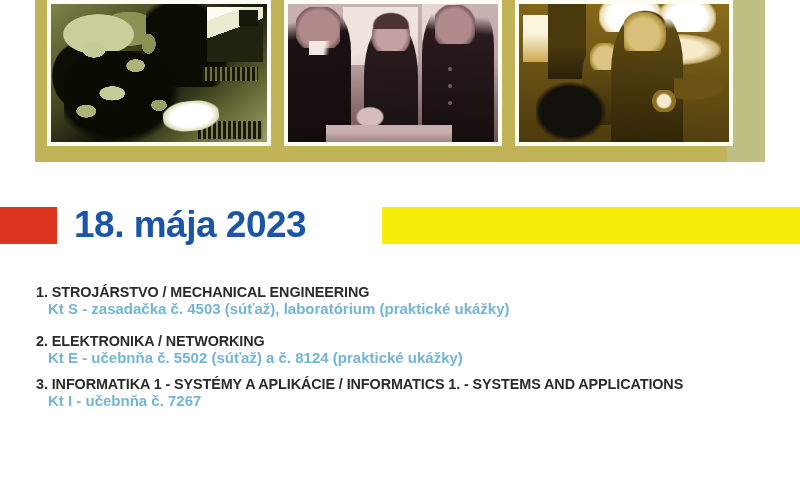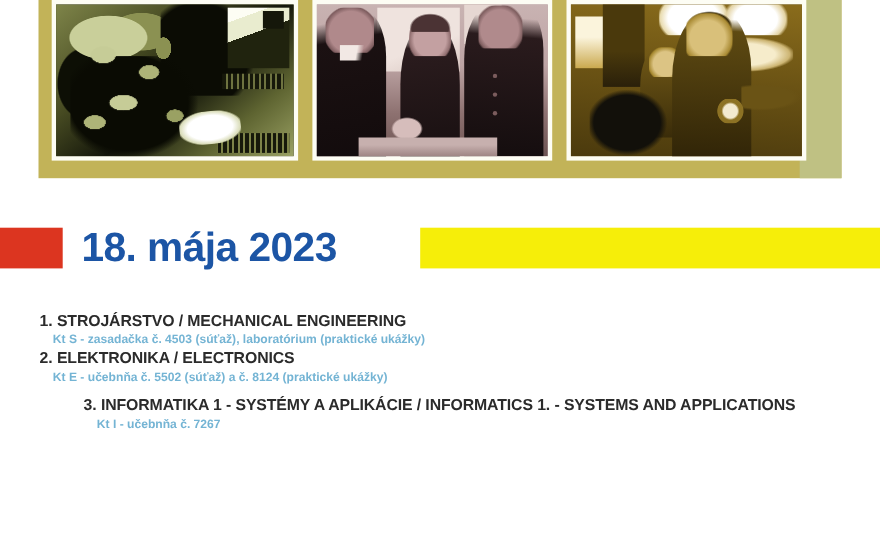--- a/index.html
+++ b/index.html
@@ -188,30 +188,30 @@
     font-size:14.4px;
     font-weight:bold;
     color:#2b2b2b;
     line-height:18px;
     padding-left:36px;
     white-space:nowrap;
     letter-spacing:-0.1px;
   }
   .sect-head.wrap{ white-space:normal; padding-right:50px; }
   .sect-sub{
-    font-size:11px;
+    font-size:15px;
     font-weight:bold;
     color:#74b4d4;
     line-height:16px;
     padding-left:48px;
     white-space:nowrap;
   }
-  .sect.s1{ margin-bottom:0; }
+  .sect.s1{ margin-bottom:15px; }
   .sect.s2{ margin-bottom:9px; }
-  .sect.s3{ margin-bottom:9px;padding-left:40px; }
+  .sect.s3{ margin-bottom:9px; }
 </style>
 </head>
 <body>
 
 <div id="photo-banner">
 
   <div class="banner-right-strip"></div>
 
   <div class="photo-frame p1">
     <div class="photo">
@@ -278,21 +278,21 @@
 
   <div class="sect s1">
     <div class="sect-head"><span>1.</span>
       <span>STROJÁRSTVO / MECHANICAL ENGINEERING</span>
     </div>
     <div class="sect-sub">Kt S - zasadačka č. 4503 (súťaž), laboratórium (praktické ukážky)</div>
   </div>
 
   <div class="sect s2">
     <div class="sect-head"><span>2.</span>
-      <span>ELEKTRONIKA / ELECTRONICS</span>
+      <span>ELEKTRONIKA / NETWORKING</span>
     </div>
     <div class="sect-sub">Kt E - učebnňa č. 5502 (súťaž) a č. 8124 (praktické ukážky)</div>
   </div>
 
   <div class="sect s3">
     <div class="sect-head"><span>3.</span>
       <span>INFORMATIKA 1 - SYSTÉMY A APLIKÁCIE / INFORMATICS 1. - SYSTEMS AND APPLICATIONS</span>
     </div>
     <div class="sect-sub">Kt I - učebnňa č. 7267</div>
   </div>

